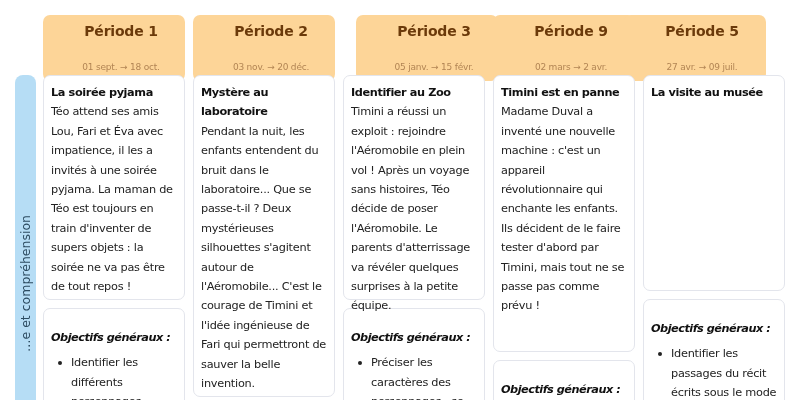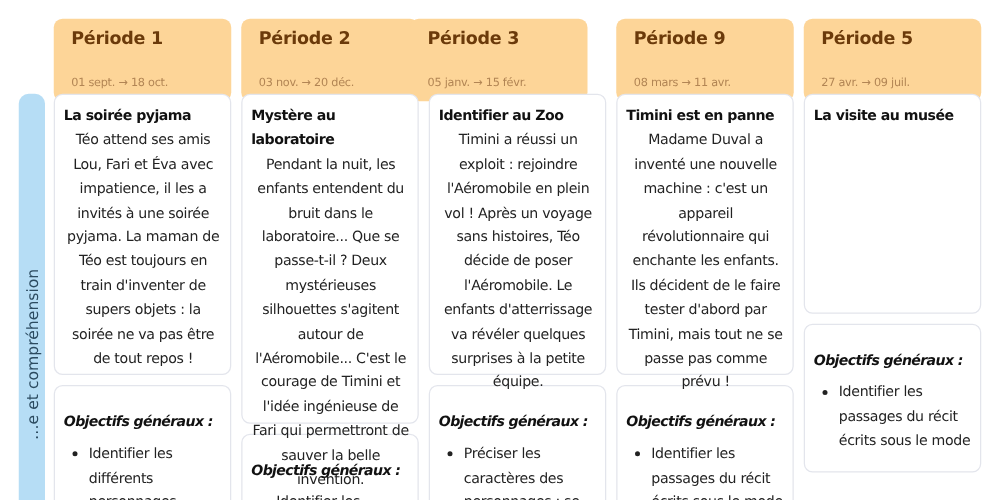--- a/index.html
+++ b/index.html
@@ -8,20 +8,21 @@
       background: #ffffff;
       font-family: "DejaVu Sans", "Liberation Sans", sans-serif;
       color: #222;
     }
     .board { position: relative; width: 800px; height: 400px; }
 
     .period-header {
       position: absolute; top: 15px; width: 142px; height: 66px;
       background: #FDD598; border-radius: 7px;
       padding: 7px 0 0 14px;
+      text-align: center;
     }
     .period-title {
       font-size: 14px; font-weight: bold; color: #6B3A0A;
       line-height: 18px; letter-spacing: -0.2px;
     }
     .period-dates {
       font-size: 9px; color: #B28554; line-height: 14px; margin-top: 20px;
       white-space: nowrap; letter-spacing: -0.2px;
     }
 
@@ -39,21 +40,21 @@
       width: 200px; text-align: right;
       padding-right: 0;
     }
     .column { position: absolute; top: 75px; width: 142px; }
     .card {
       background: #fff; border: 1px solid #E3E5EC; border-radius: 7px;
       padding: 7px 6px 14px 7px; margin-bottom: 8px;
       font-size: 11.3px; line-height: 19.4px; letter-spacing: -0.25px;
     }
     .card-title { font-weight: bold; color: #111; letter-spacing: -0.4px; }
-    .card-text { color: #222; text-align: center; }
+    .card-text { color: #222; }
     .obj-title { font-weight: bold; font-style: italic; color: #111; margin-top: 12px; letter-spacing: -0.5px; }
     .obj-list { list-style: none; margin-top: 6px; }
     .obj-list li { position: relative; padding-left: 20px; }
     .obj-list li::before {
       content: ""; position: absolute; left: 7px; top: 8px;
       width: 4px; height: 4px; border-radius: 50%; background: #222;
     }
   </style>
 </head>
 <body>
@@ -61,29 +62,29 @@
 <div class="board">
 
   <div class="period-header" style="left:43px">
     <div class="period-title">Période 1</div>
     <div class="period-dates">01 sept. → 18 oct.</div>
   </div>
   <div class="period-header" style="left:193px">
     <div class="period-title">Période 2</div>
     <div class="period-dates">03 nov. → 20 déc.</div>
   </div>
-  <div class="period-header" style="left:328px">
+  <div class="period-header" style="left:356px">
     <div class="period-title">Période 3</div>
     <div class="period-dates">05 janv. → 15 févr.</div>
   </div>
   <div class="period-header" style="left:493px">
     <div class="period-title">Période 9</div>
-    <div class="period-dates">08 mars → 11 avr.</div>
+    <div class="period-dates">02 mars → 2 avr.</div>
   </div>
-  <div class="period-header" style="left:643px">
+  <div class="period-header" style="left:624px">
     <div class="period-title">Période 5</div>
     <div class="period-dates">27 avr. → 09 juil.</div>
   </div>
 
   <div class="domain-strip">
     <div class="domain-label">…e et compréhension</div>
   </div>
 
   <div class="column" style="left:43px">
     <div class="card" style="height:225px">
@@ -92,60 +93,60 @@
     </div>
     <div class="card">
       <div class="obj-title">Objectifs généraux :</div>
       <ul class="obj-list">
         <li>Identifier les différents personnages, définir leurs rôles</li>
       </ul>
     </div>
   </div>
 
   <div class="column" style="left:193px">
-    <div class="card" style="height:264px">
+    <div class="card" style="height:322px">
       <div class="card-title">Mystère au laboratoire</div>
       <div class="card-text">Pendant la nuit, les enfants entendent du bruit dans le laboratoire... Que se passe-t-il ? Deux mystérieuses silhouettes s'agitent autour de l'Aéromobile... C'est le courage de Timini et l'idée ingénieuse de Fari qui permettront de sauver la belle invention.</div>
     </div>
     <div class="card">
       <div class="obj-title">Objectifs généraux :</div>
       <ul class="obj-list">
         <li>Identifier les</li>
       </ul>
     </div>
   </div>
 
   <div class="column" style="left:343px">
     <div class="card" style="height:225px">
       <div class="card-title">Identifier au Zoo</div>
-      <div class="card-text">Timini a réussi un exploit : rejoindre l'Aéromobile en plein vol ! Après un voyage sans histoires, Téo décide de poser l'Aéromobile. Le enfants d'atterrissage va révéler quelques surprises à la petite équipe.</div>
+      <div class="card-text">Timini a réussi un exploit : rejoindre l'Aéromobile en plein vol ! Après un voyage sans histoires, Téo décide de poser l'Aéromobile. Le parents d'atterrissage va révéler quelques surprises à la petite équipe.</div>
     </div>
     <div class="card">
       <div class="obj-title">Objectifs généraux :</div>
       <ul class="obj-list">
         <li>Préciser les caractères des personnages : se questionner sur</li>
       </ul>
     </div>
   </div>
 
   <div class="column" style="left:493px">
-    <div class="card" style="height:225px">
+    <div class="card" style="height:277px">
       <div class="card-title">Timini est en panne</div>
       <div class="card-text">Madame Duval a inventé une nouvelle machine : c'est un appareil révolutionnaire qui enchante les enfants. Ils décident de le faire tester d'abord par Timini, mais tout ne se passe pas comme prévu !</div>
     </div>
     <div class="card">
       <div class="obj-title">Objectifs généraux :</div>
       <ul class="obj-list">
         <li>Identifier les passages du récit écrits sous le mode injonctif ou</li>
       </ul>
     </div>
   </div>
 
   <div class="column" style="left:643px">
-    <div class="card" style="height:176px">
+    <div class="card" style="height:216px">
       <div class="card-title">La visite au musée</div>
     </div>
     <div class="card">
       <div class="obj-title">Objectifs généraux :</div>
       <ul class="obj-list">
         <li>Identifier les passages du récit écrits sous le mode</li>
       </ul>
     </div>
   </div>
 

